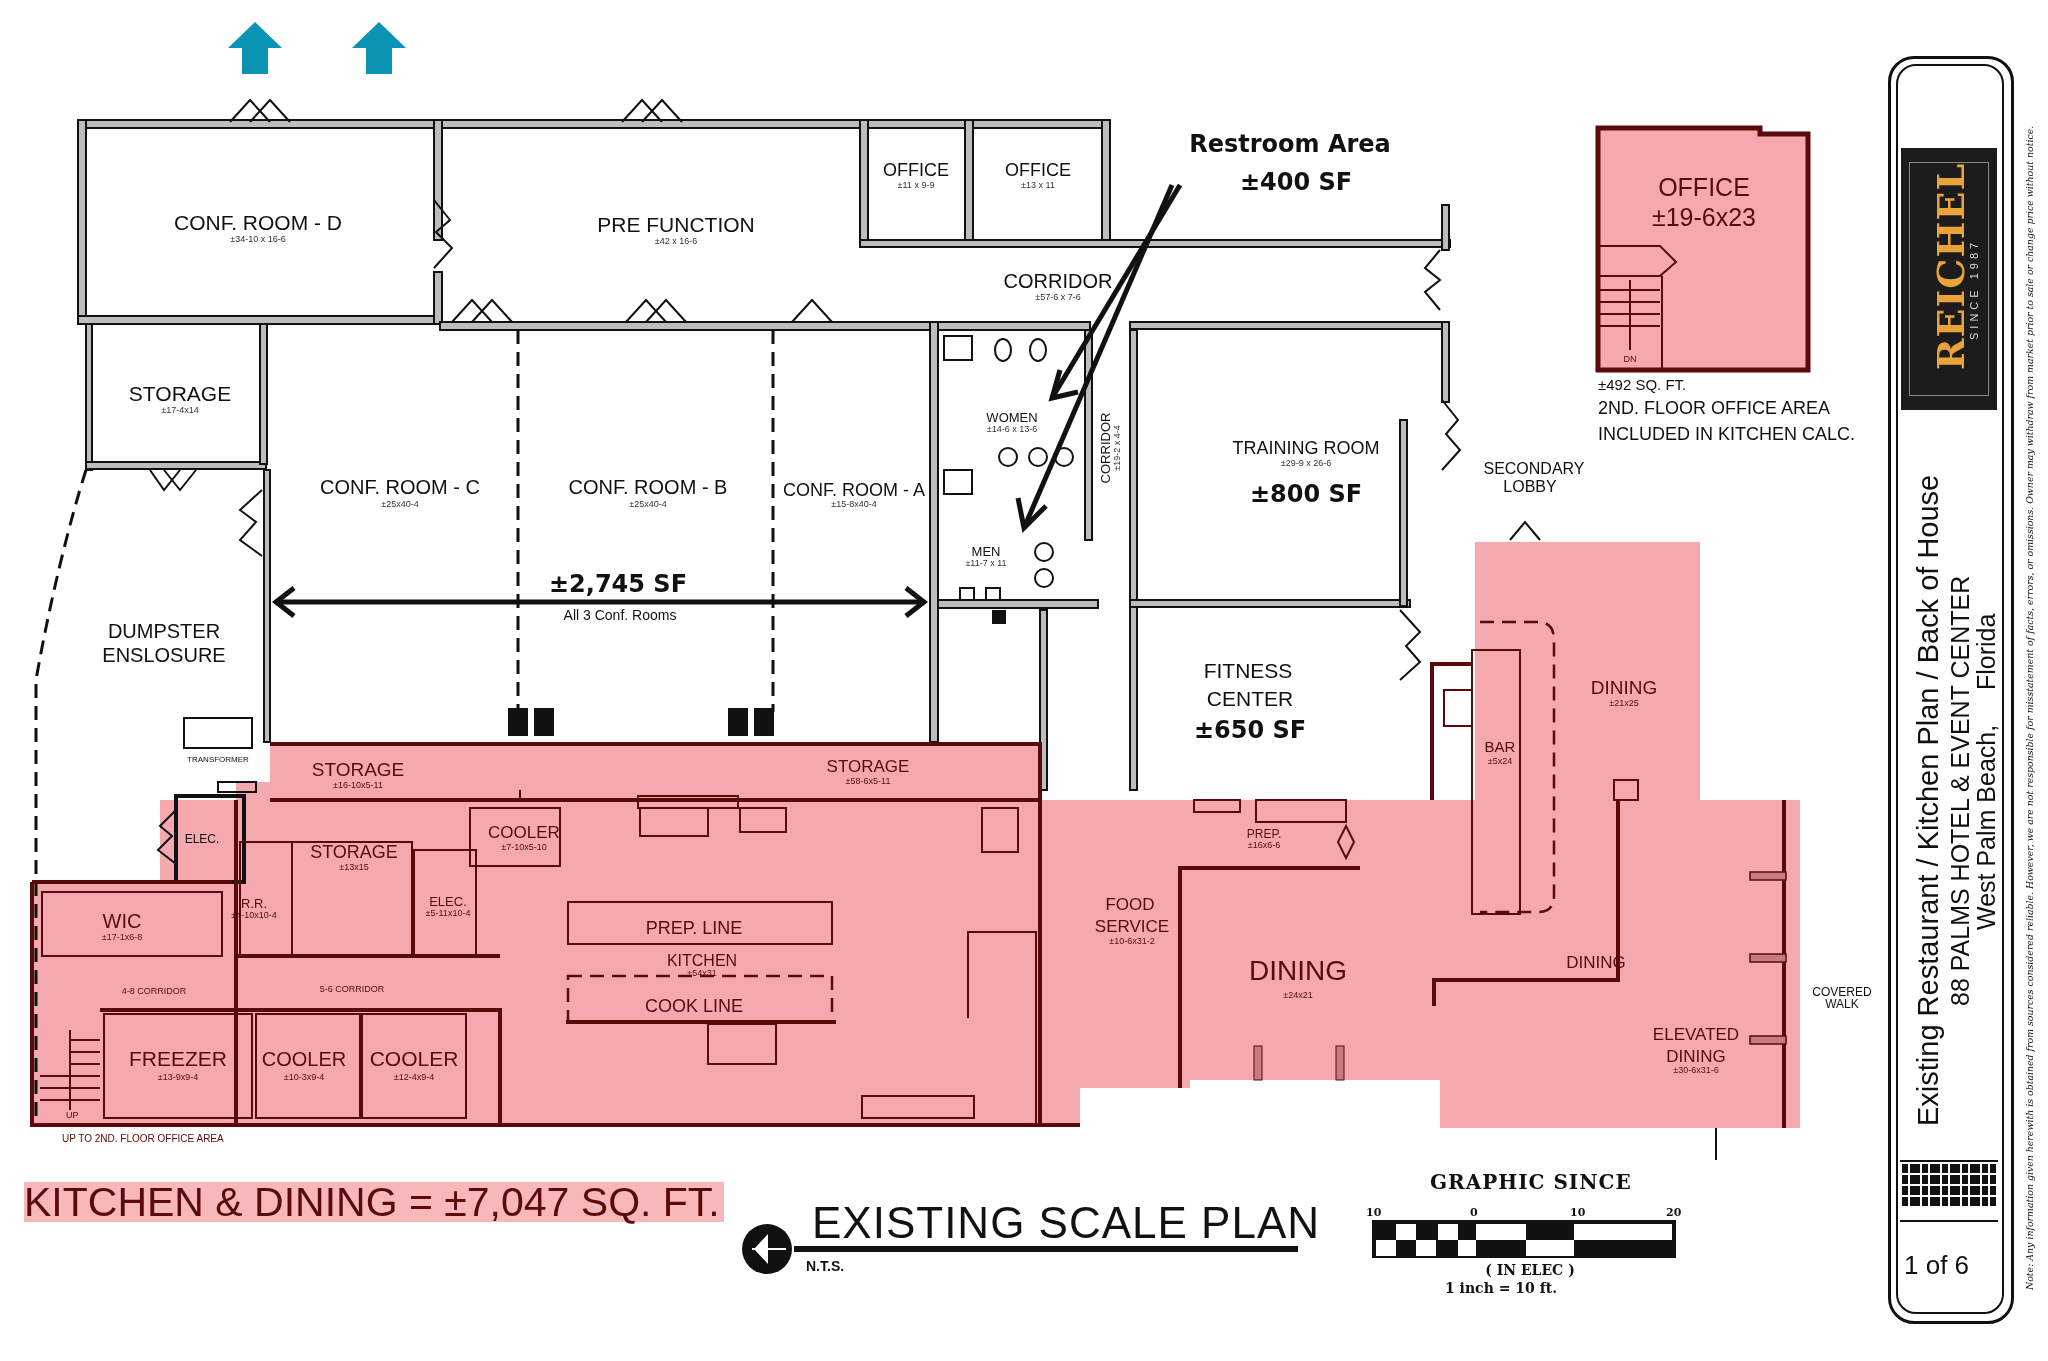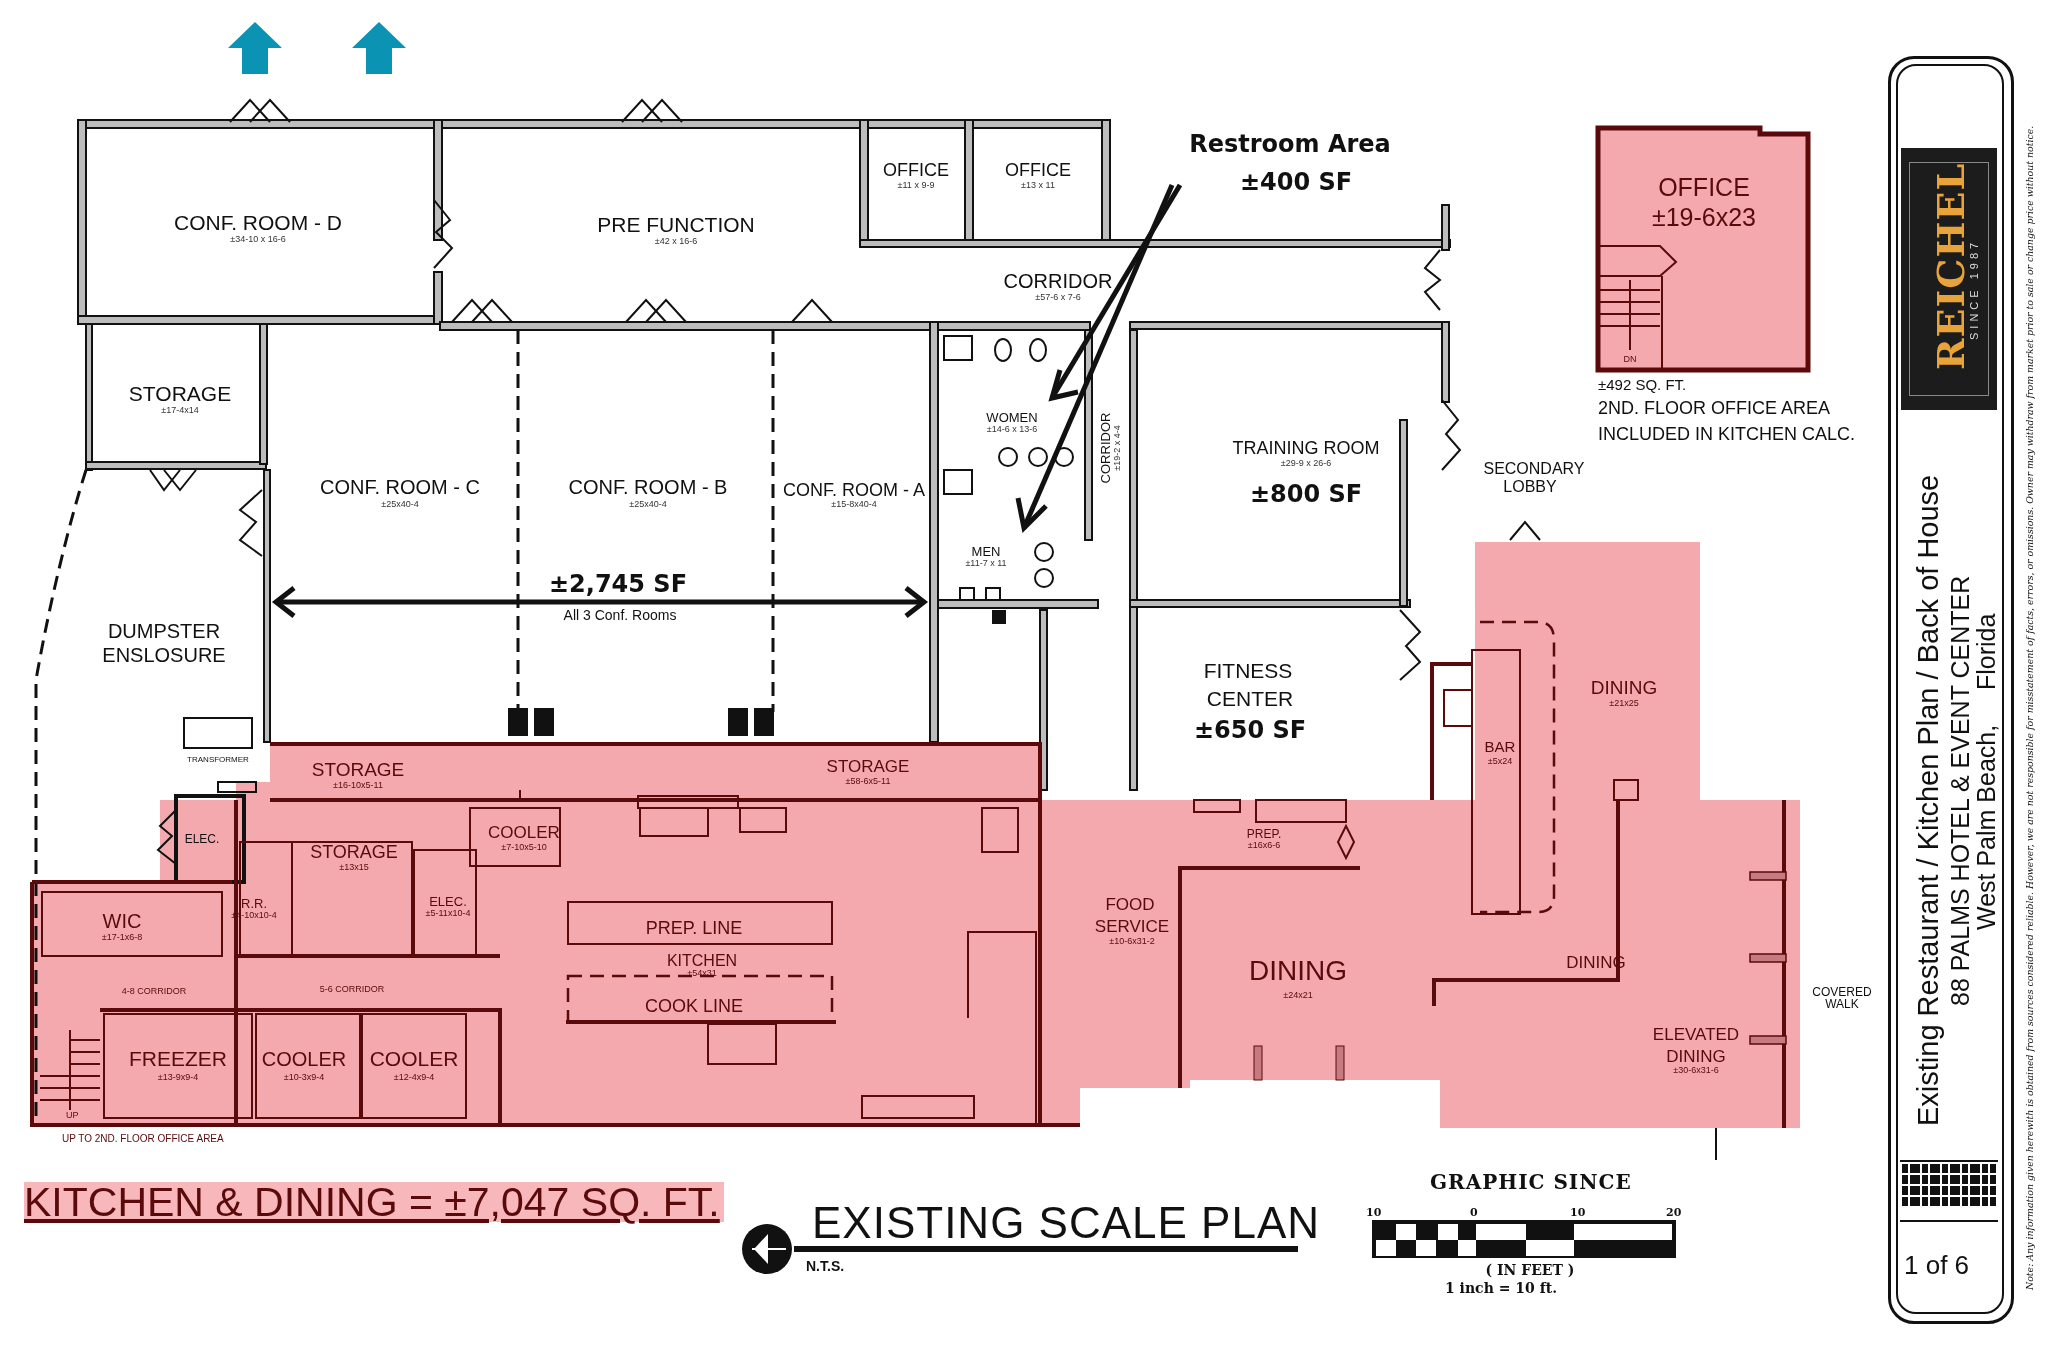--- a/index.html
+++ b/index.html
@@ -15,21 +15,21 @@
   .wall-k { fill:none; stroke:#5a0a0a; stroke-width:4; }
   .thin-k { fill:none; stroke:#5a0a0a; stroke-width:2; }
   .thin { fill:none; stroke:#111; stroke-width:2; }
   .pink { fill:#f4a9ae; }
   .dash { fill:none; stroke:#111; stroke-width:3; stroke-dasharray:14 8; }
   .dash-k { fill:none; stroke:#5a0a0a; stroke-width:2.5; stroke-dasharray:14 8; }
 
   
   .areas { position:absolute; left:24px; top:1182px; font-family:"Liberation Sans", sans-serif; font-size:41px; line-height:40px; color:#111; }
   .areas .row { white-space:pre; }
-  .areas .hl { background:#f7b7bb; color:#5a0a0a; display:inline-block; padding:0 4px 0 0;text-decoration:underline; }
+  .areas .hl { background:#f7b7bb; color:#5a0a0a; display:inline-block; padding:0 4px 0 0; }
   
   .plan-title { position:absolute; left:812px; top:1198px; font-family:"Liberation Sans", sans-serif; font-size:44px; letter-spacing:1px; }
   .plan-rule { position:absolute; left:794px; top:1246px; width:504px; height:6px; background:#111; }
   .nts { position:absolute; left:806px; top:1258px; font-family:"Liberation Sans", sans-serif; font-size:14px; font-weight:bold; }
   .north { position:absolute; left:742px; top:1224px; width:50px; height:50px; border-radius:50%; background:#111; }
   .north:after { content:""; position:absolute; left:12px; top:10px; border-right:14px solid #fff; border-top:15px solid transparent; border-bottom:15px solid transparent; }
   .north-line { position:absolute; left:752px; top:1248px; width:34px; height:2px; background:#fff; }
   
   .gs-title { position:absolute; left:1430px; top:1170px; font-family:"DejaVu Serif", serif; font-weight:bold; font-size:20px; letter-spacing:1px; }
   .gs-ticks { position:absolute; top:1206px; font-family:"DejaVu Serif", serif; font-size:11px; font-weight:bold; }
@@ -379,21 +379,21 @@
   <div class="gs-cell" style="left:0;top:0;width:300px;height:34px;background:#111"></div>
   <div class="gs-cell" style="left:22px;top:2px;width:20px;background:#fff"></div>
   <div class="gs-cell" style="left:64px;top:2px;width:20px;background:#fff"></div>
   <div class="gs-cell" style="left:102px;top:2px;width:50px;background:#fff"></div>
   <div class="gs-cell" style="left:200px;top:2px;width:98px;background:#fff"></div>
   <div class="gs-cell" style="left:2px;top:18px;width:20px;background:#fff"></div>
   <div class="gs-cell" style="left:42px;top:18px;width:20px;background:#fff"></div>
   <div class="gs-cell" style="left:84px;top:18px;width:18px;background:#fff"></div>
   <div class="gs-cell" style="left:152px;top:18px;width:48px;background:#fff"></div>
 </div>
-<div class="gs-unit">( IN FEET )</div>
+<div class="gs-unit">( IN ELEC )</div>
 <div class="gs-ratio">1 inch = 10 ft.</div>
 
 <div class="tblock"></div>
 <div class="tblock-inner"></div>
 <div class="logo">
     <div class="logo-frame"></div>
   </div>
 <div class="vtext" style="left:1928px;top:370px;font-family:'DejaVu Serif',serif;font-weight:bold;font-size:38px;color:#e8a33a;letter-spacing:1px;">REICHEL</div>
 <div class="vtext" style="left:1968px;top:340px;font-family:'Liberation Sans',sans-serif;font-size:11px;color:#ddd;letter-spacing:4px;">SINCE 1987</div>
 <div class="vtext vt-main">Existing Restaurant / Kitchen Plan / Back of House</div>

